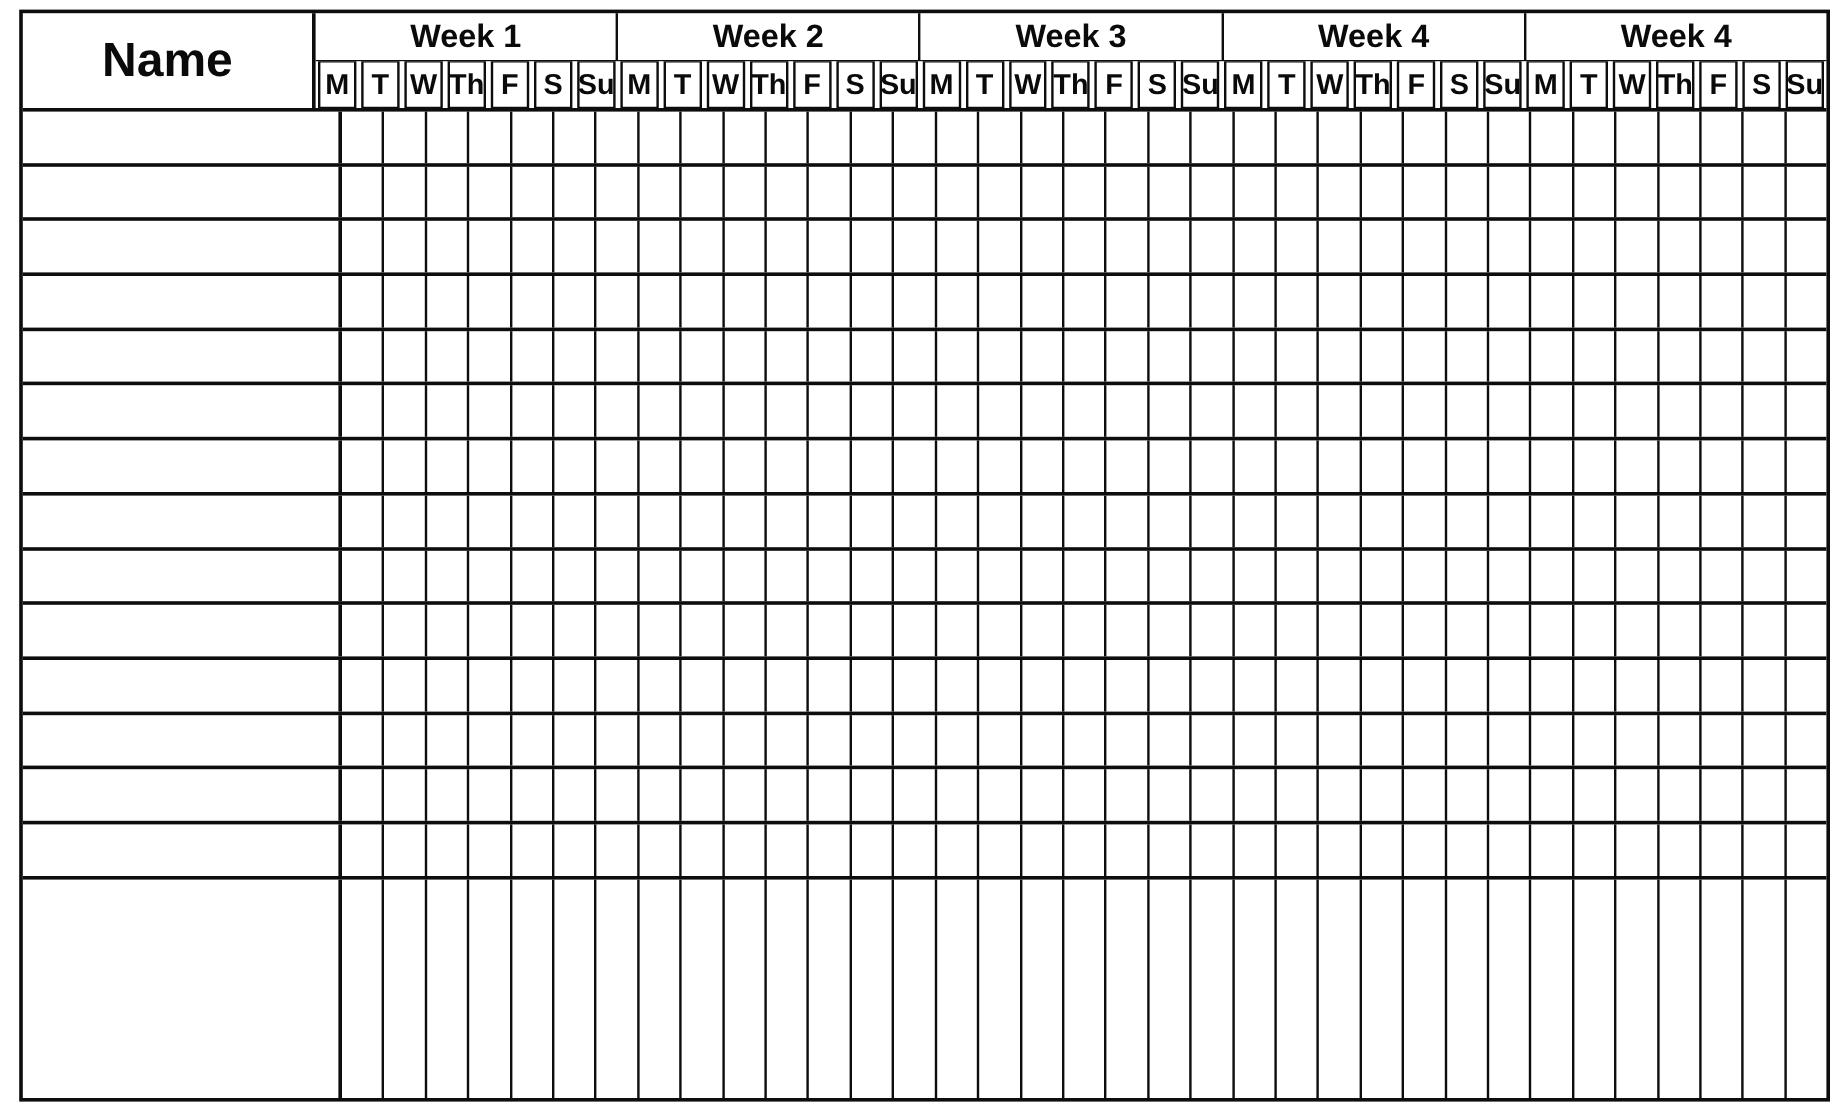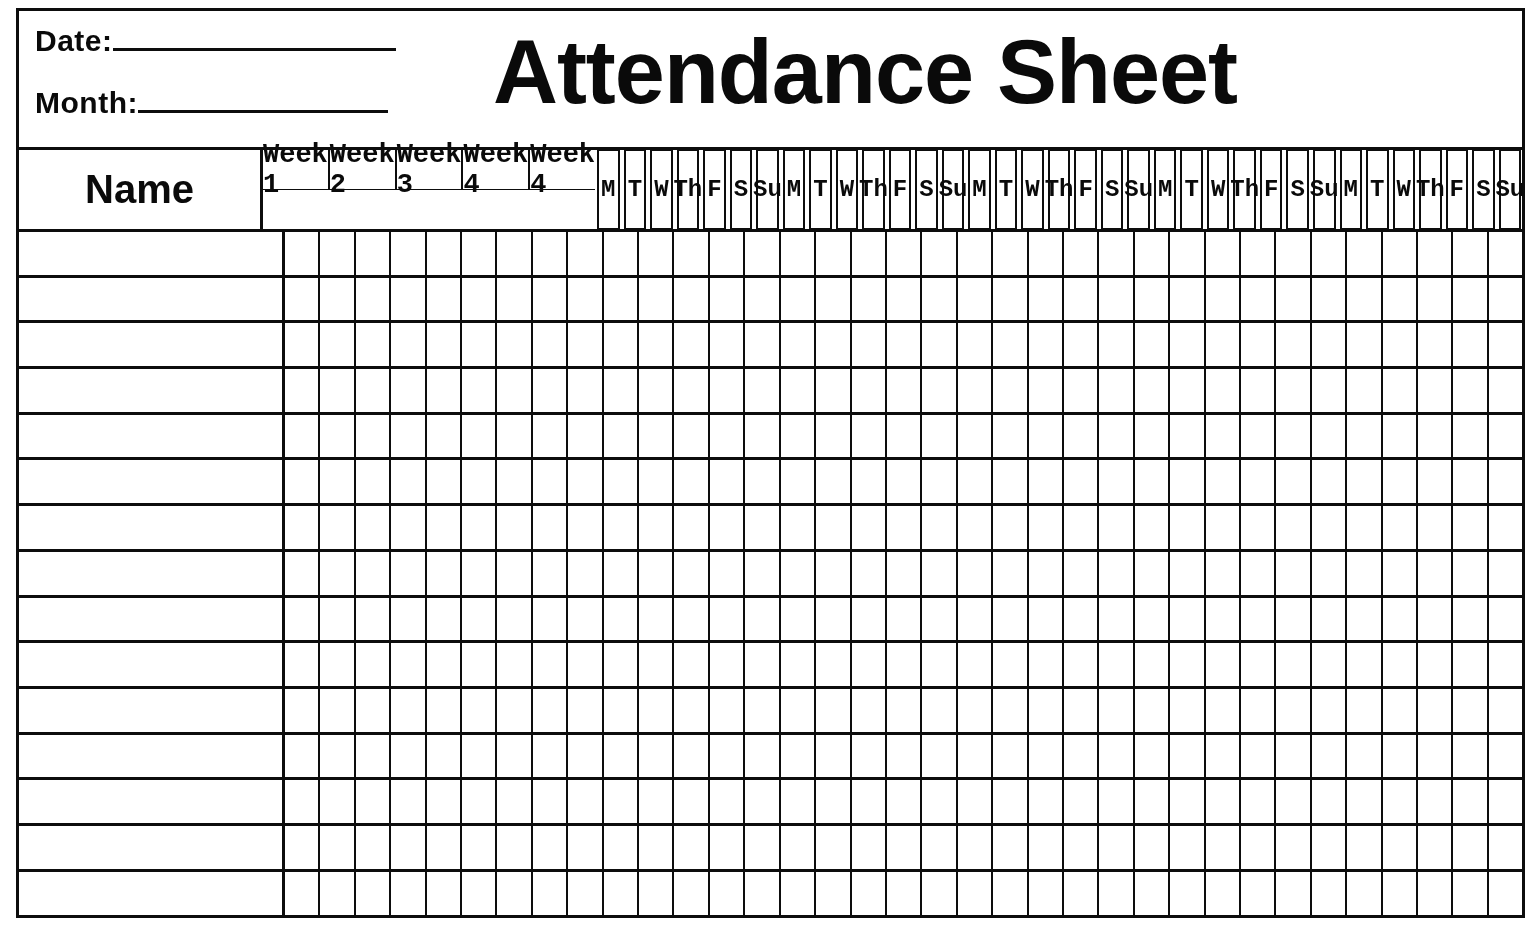--- a/index.html
+++ b/index.html
@@ -26,21 +26,21 @@
     position:absolute; left:446px; top:14px; width:800px;
     font-size:90px; font-weight:bold; letter-spacing:-1px; line-height:1.05;
     white-space:nowrap; text-align:center;
   }
 
   
   .table-header { height:82px; display:flex; border-bottom:3px solid #0d0d0d; flex:none; }
   .name-cell { width:244px; flex:none; border-right:3px solid #0d0d0d;
                display:flex; align-items:center; justify-content:center;
                font-size:40px; font-weight:bold; }
-  .weeks-days { flex:1; display:flex; flex-direction:row; min-width:0;font-family:Liberation Mono, monospace; }
+  .weeks-days { flex:1; display:flex; flex-direction:column; min-width:0; }
   .weeks-row { height:40px; display:flex; border-bottom:1px solid #0d0d0d; }
   .week-cell { flex:1; display:flex; align-items:center; justify-content:center;
                font-size:27px; font-weight:bold; border-right:2px solid #0d0d0d; }
   .week-cell:last-child { border-right:none; }
   .days-row { flex:1; display:flex; }
   .day-cell { flex:1; margin:0 2px; border:2px solid #0d0d0d; border-top-width:1px; border-bottom-width:1px;
               display:flex; align-items:center; justify-content:center;
               font-size:24px; font-weight:bold; min-width:0; }
 
   
@@ -50,29 +50,20 @@
   .body-name { width:266px; flex:none; border-right:3px solid #0d0d0d;
                font-size:24px; padding-left:8px; display:flex; align-items:center; }
   .body-cell { flex:1; border-right:2px solid #0d0d0d; min-width:0; }
   .body-cell:last-child { border-right:none; }
 </style>
 </head>
 <body>
 
 <div class="sheet">
 
-  <div class="header-band">
-    <div class="fill-line-row date">
-      <span class="fill-label">Date:</span><span class="fill-line date-line"></span>
-    </div>
-    <div class="fill-line-row month">
-      <span class="fill-label">Month:</span><span class="fill-line month-line"></span>
-    </div>
-    <div class="sheet-title">Attendance Sheet</div>
-  </div>
 
   <div class="table-header">
     <div class="name-cell">Name</div>
     <div class="weeks-days">
       <div class="weeks-row">
           <div class="week-cell">Week 1</div>
           <div class="week-cell">Week 2</div>
           <div class="week-cell">Week 3</div>
           <div class="week-cell">Week 4</div>
           <div class="week-cell">Week 4</div>

